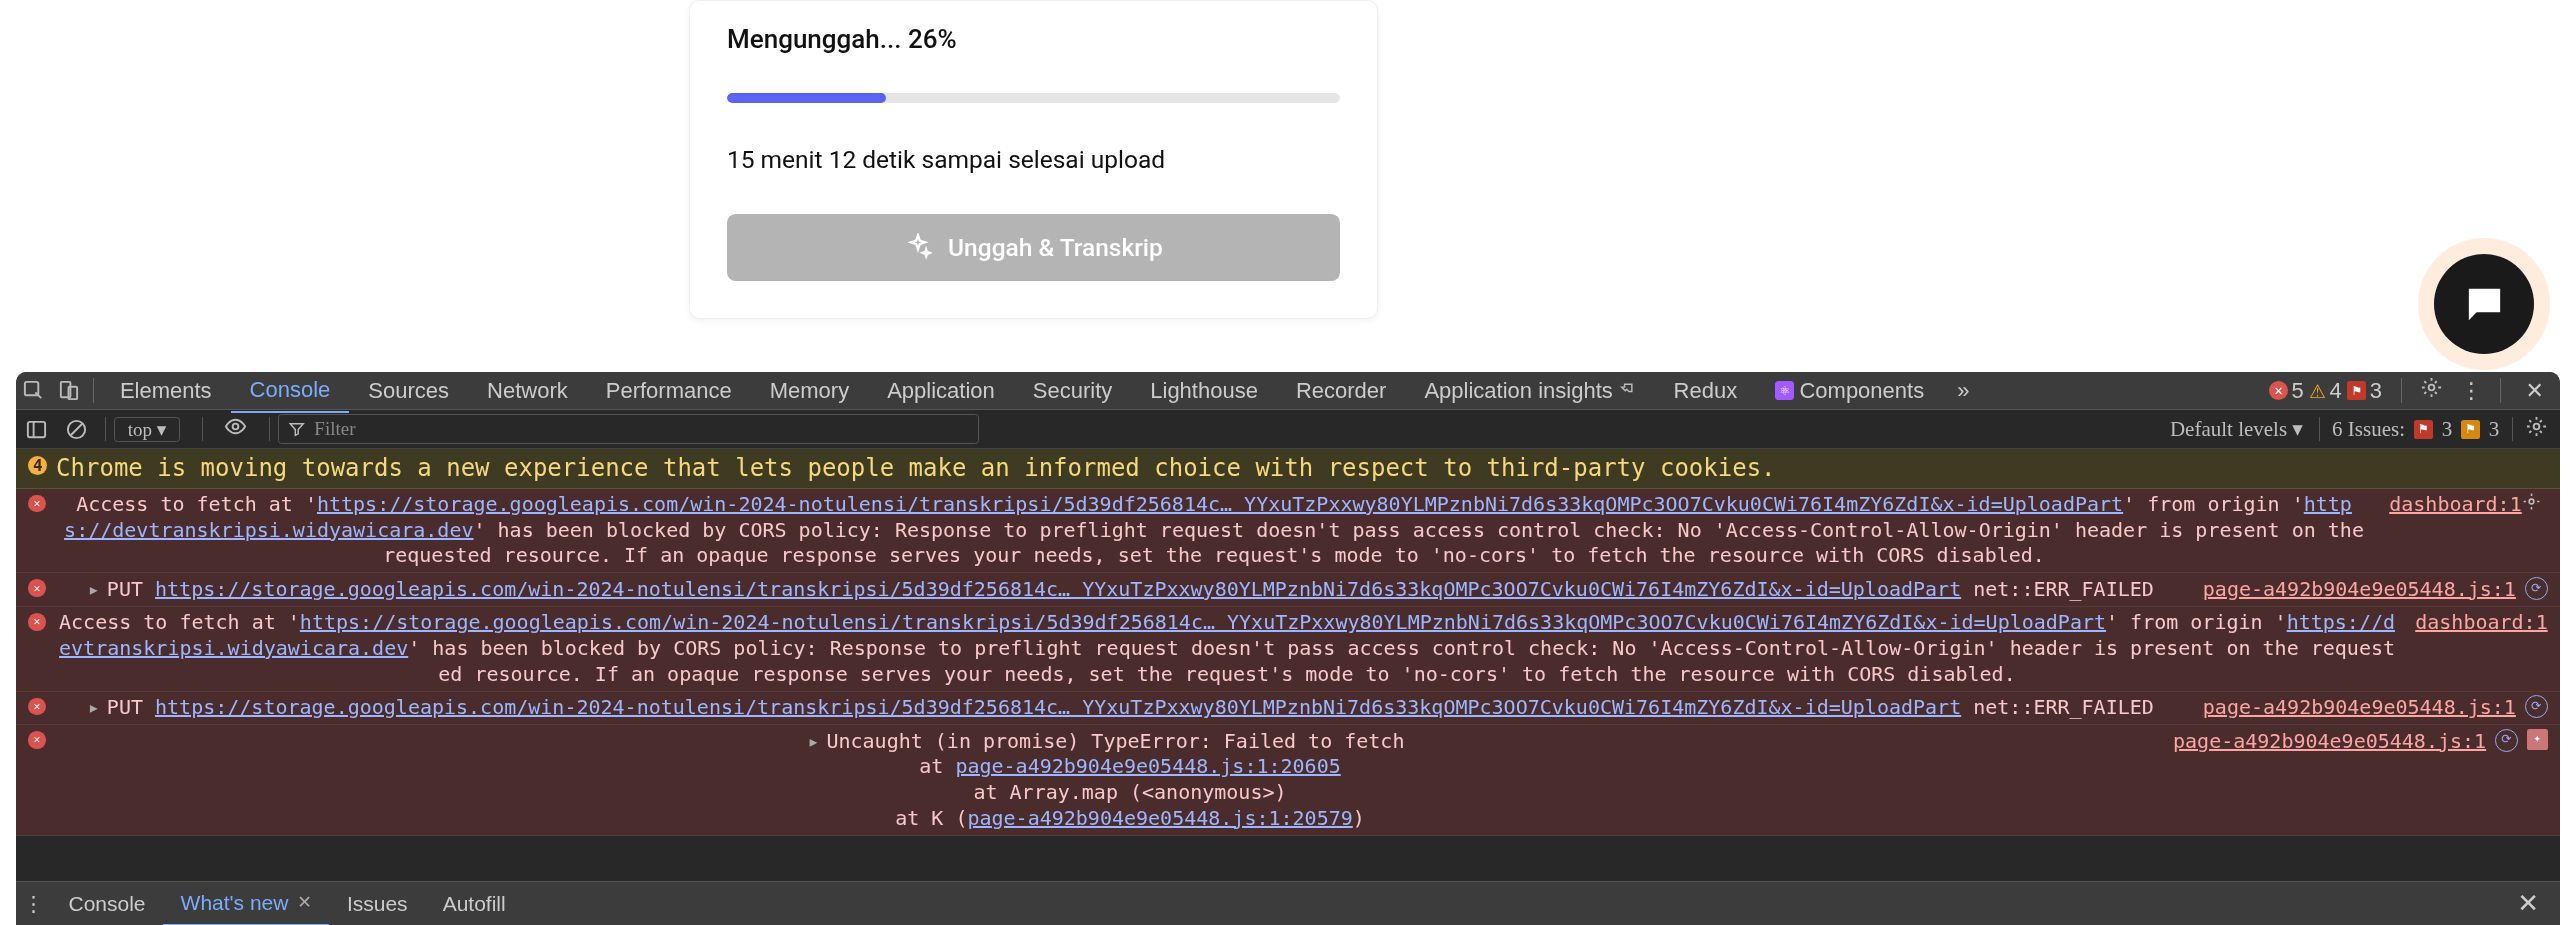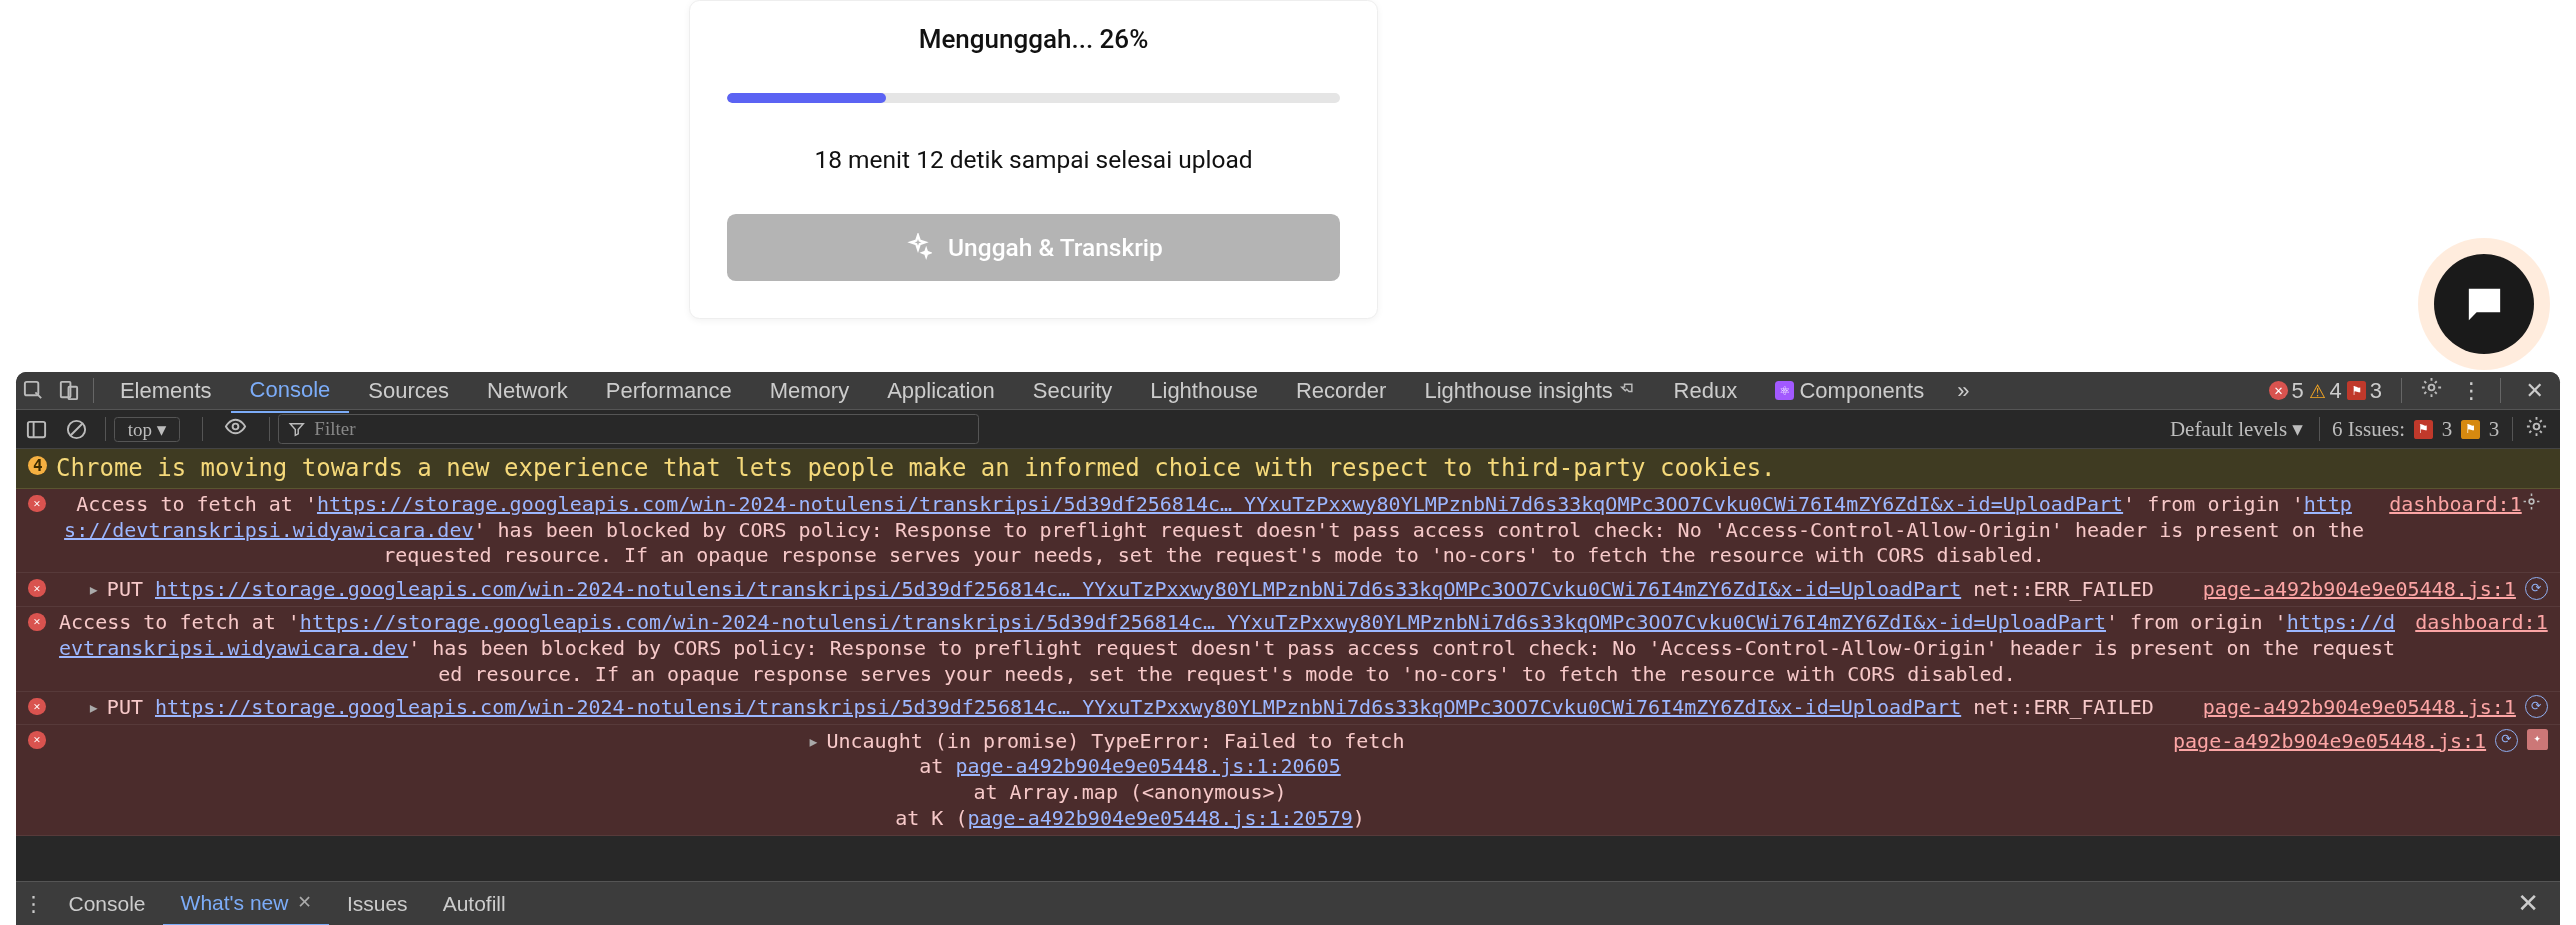--- a/index.html
+++ b/index.html
@@ -1,17 +1,17 @@
 <!DOCTYPE html>
 <html style="font-size:14px"><head>
 <meta charset="utf-8">
 <style>
 * { margin:0; padding:0; box-sizing:border-box; }
 body { width:2576px; height:925px; background:#fff; font-family:-apple-system,BlinkMacSystemFont,"Segoe UI",Roboto,sans-serif; overflow:hidden; position:relative; }
-.page-top { position:absolute; top:0; left:0; right:0; height:368px; background:#fff;text-align:center; }
+.page-top { position:absolute; top:0; left:0; right:0; height:368px; background:#fff; }
 .upload-card { position:absolute; left:689px; top:0; width:689px; background:#fff; border-radius:10.5px; border:0.9px solid #eee; box-shadow:0 1.8px 7px rgba(0,0,0,0.05); padding:0 37px 37px 37px;}
 .upload-status { font-size:26px; font-weight:500; color:#111; margin-top:23px; }
 .progress-track { margin-top:39px; height:9.6px; background:#e5e5e5; border-radius:5.3px; overflow:hidden; }
 .progress-bar { height:100%; width:26%; background:#5b63f3; border-radius:5.3px; }
 .eta { font-size:24.5px; color:#111; margin-top:42px; }
 .upload-btn { margin-top:40px; height:67px; border-radius:8.8px; background:#b4b4b4; color:#fff; display:flex; align-items:center; justify-content:center; gap:16px; font-size:24.5px; font-weight:500; }
 .upload-btn svg { width:28px; height:28px; }
 .chat-fab { position:absolute; right:42px; top:254px; width:100px; height:100px; border-radius:50%; background:#1a1a1a; display:flex; align-items:center; justify-content:center; box-shadow:0 0 0 16px rgba(255,180,120,0.25); }
 .chat-fab svg { width:47px; height:47px; fill:#fff; }
 
@@ -78,21 +78,21 @@
 </style>
 </head>
 <body>
 
 <div class="page-top">
   <div class="upload-card">
     <div class="upload-status">Mengunggah... 26%</div>
     <div class="progress-track">
       <div class="progress-bar" style="width: 26%;"></div>
     </div>
-    <div class="eta">18 menit 12 detik sampai selesai upload</div>
+    <div class="eta">15 menit 12 detik sampai selesai upload</div>
     <div class="upload-btn">
       <svg viewBox="0 0 24 24" fill="none" stroke="#fff" stroke-width="2">
           <path d="M12 2l1.5 4.5L18 8l-4.5 1.5L12 14l-1.5-4.5L6 8l4.5-1.5z"></path>
           <path d="M19 14l.7 2.1L22 17l-2.3.9L19 20l-.7-2.1L16 17l2.3-.9z"></path>
         </svg>
       <span>Unggah &amp; Transkrip</span>
     </div>
   </div>
   <div class="chat-fab">
     <svg viewBox="0 0 24 24">
@@ -121,21 +121,21 @@
     <div class="dt-tab active">Console</div>
     <div class="dt-tab">Sources</div>
     <div class="dt-tab">Network</div>
     <div class="dt-tab">Performance</div>
     <div class="dt-tab">Memory</div>
     <div class="dt-tab">Application</div>
     <div class="dt-tab">Security</div>
     <div class="dt-tab">Lighthouse</div>
     <div class="dt-tab">Recorder</div>
     <div class="dt-tab">
-        <span>Lighthouse insights</span> 
+        <span>Application insights</span> 
         <svg class="i" style="width:17.5px;height:17.5px;margin-left:5.3px;" viewBox="0 0 24 24">
           <path d="M9 3v4H5l5 5 2-2 3 3h4V3z"></path>
         </svg>
       </div>
     <div class="dt-tab">Redux</div>
     <div class="dt-tab">
         <span class="comp-ico"></span>
         <span>Components</span>
       </div>
     <div class="more">»</div>

